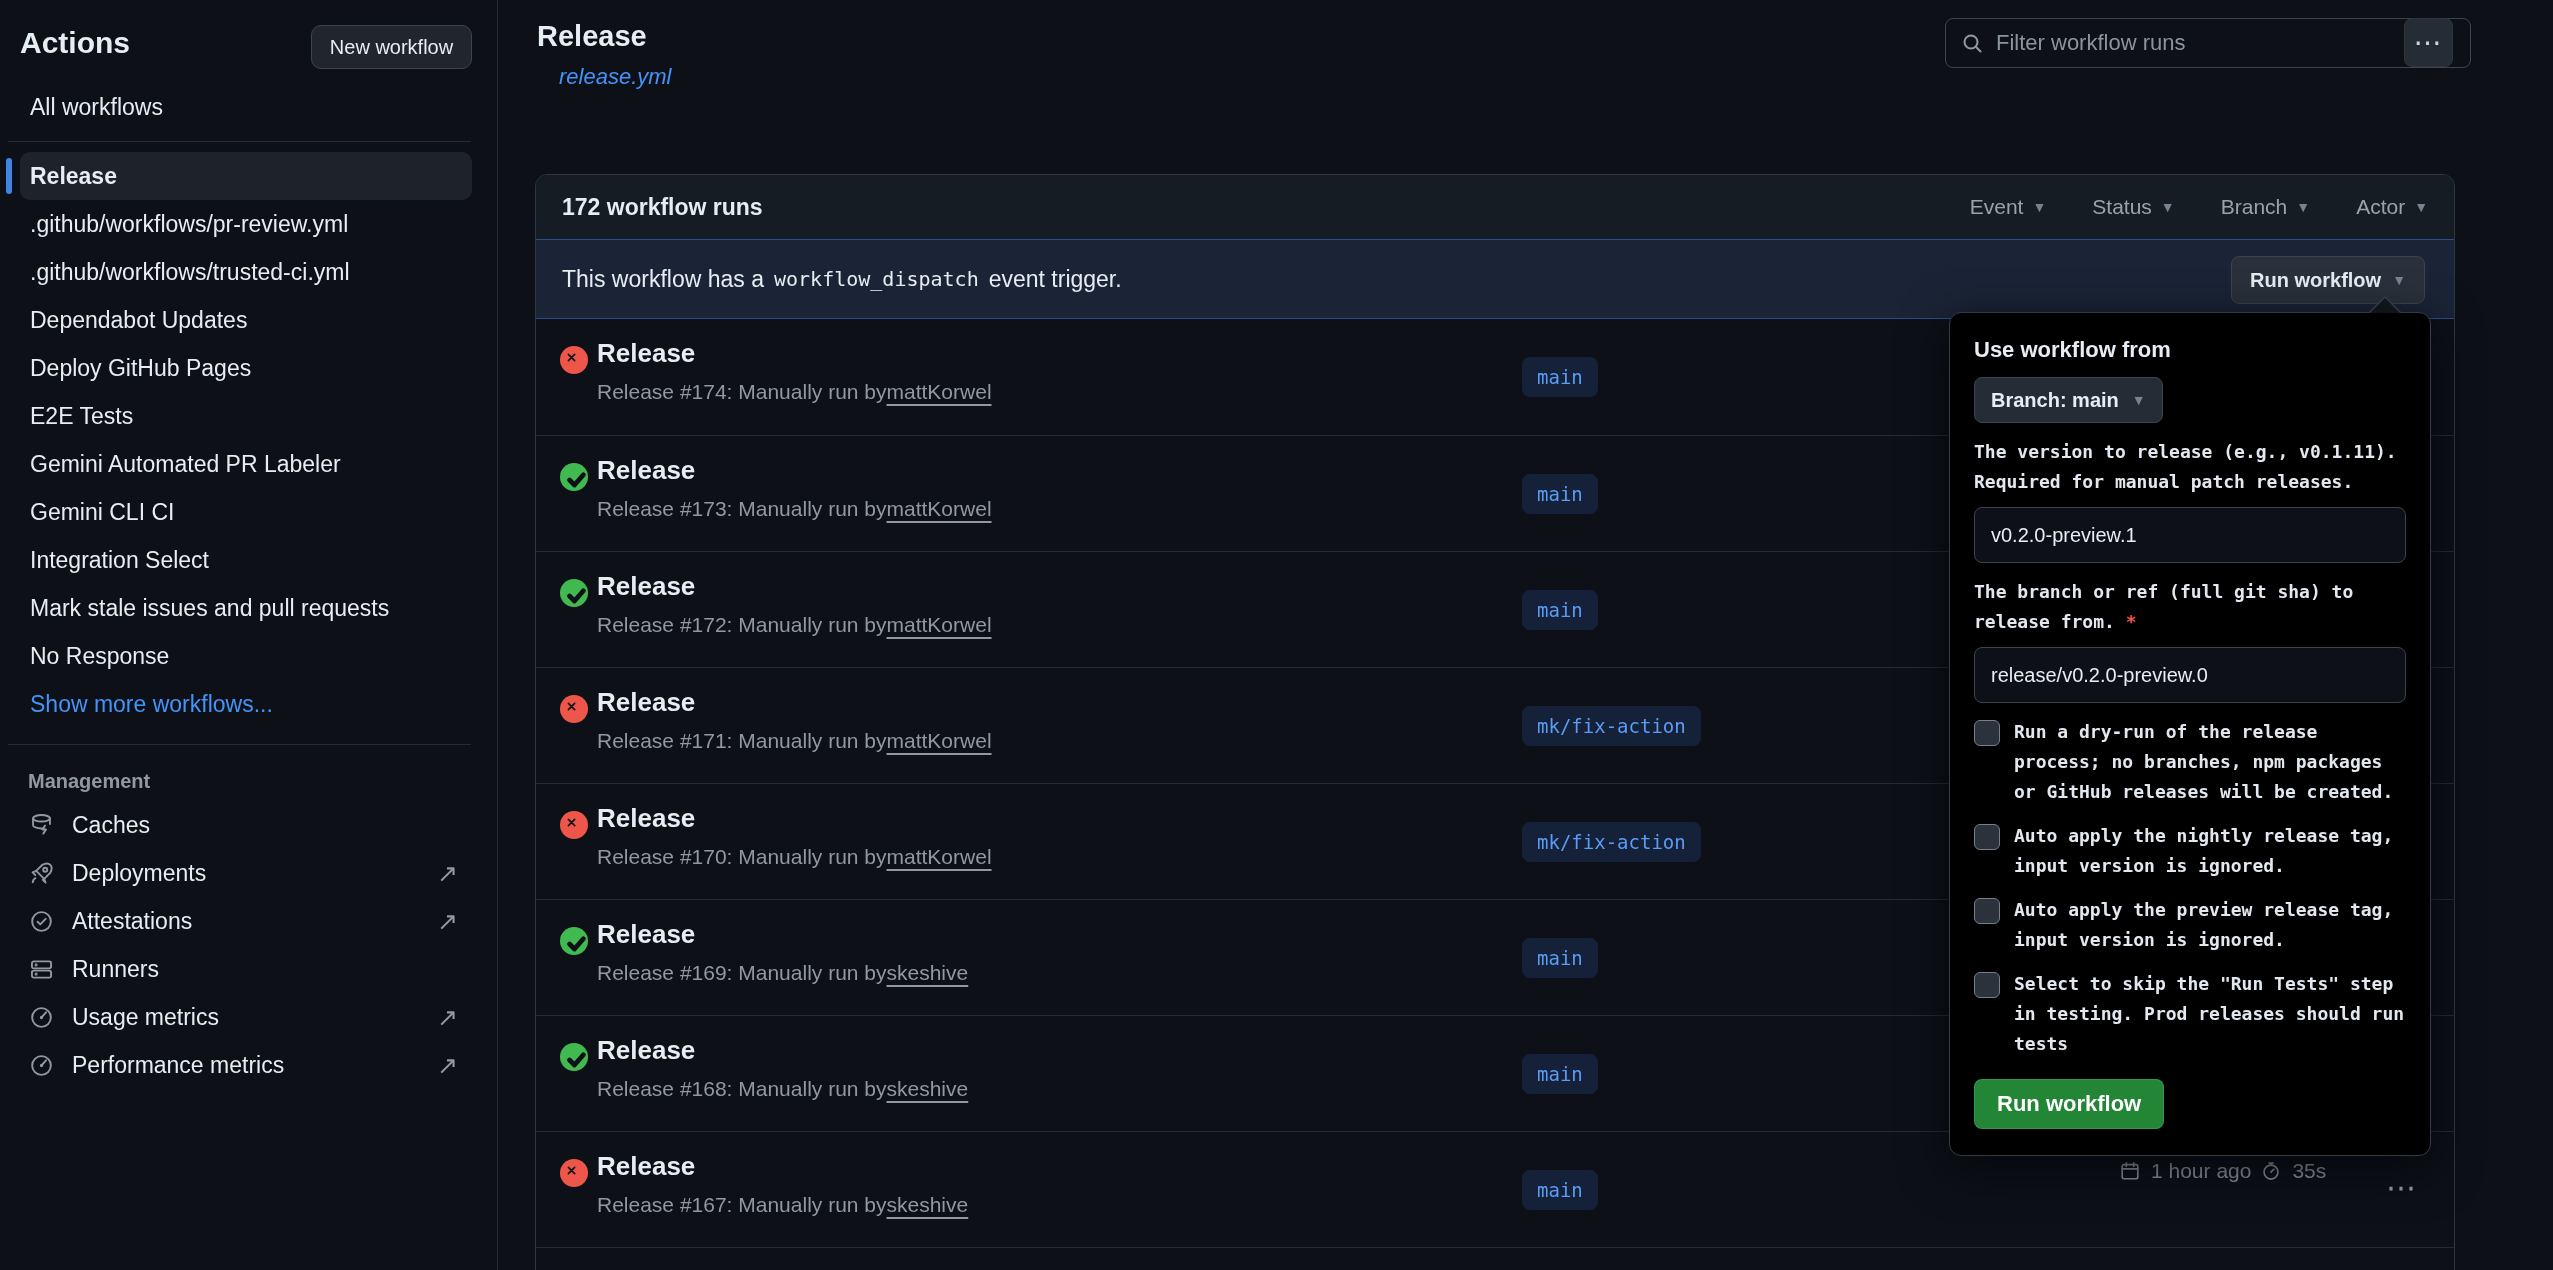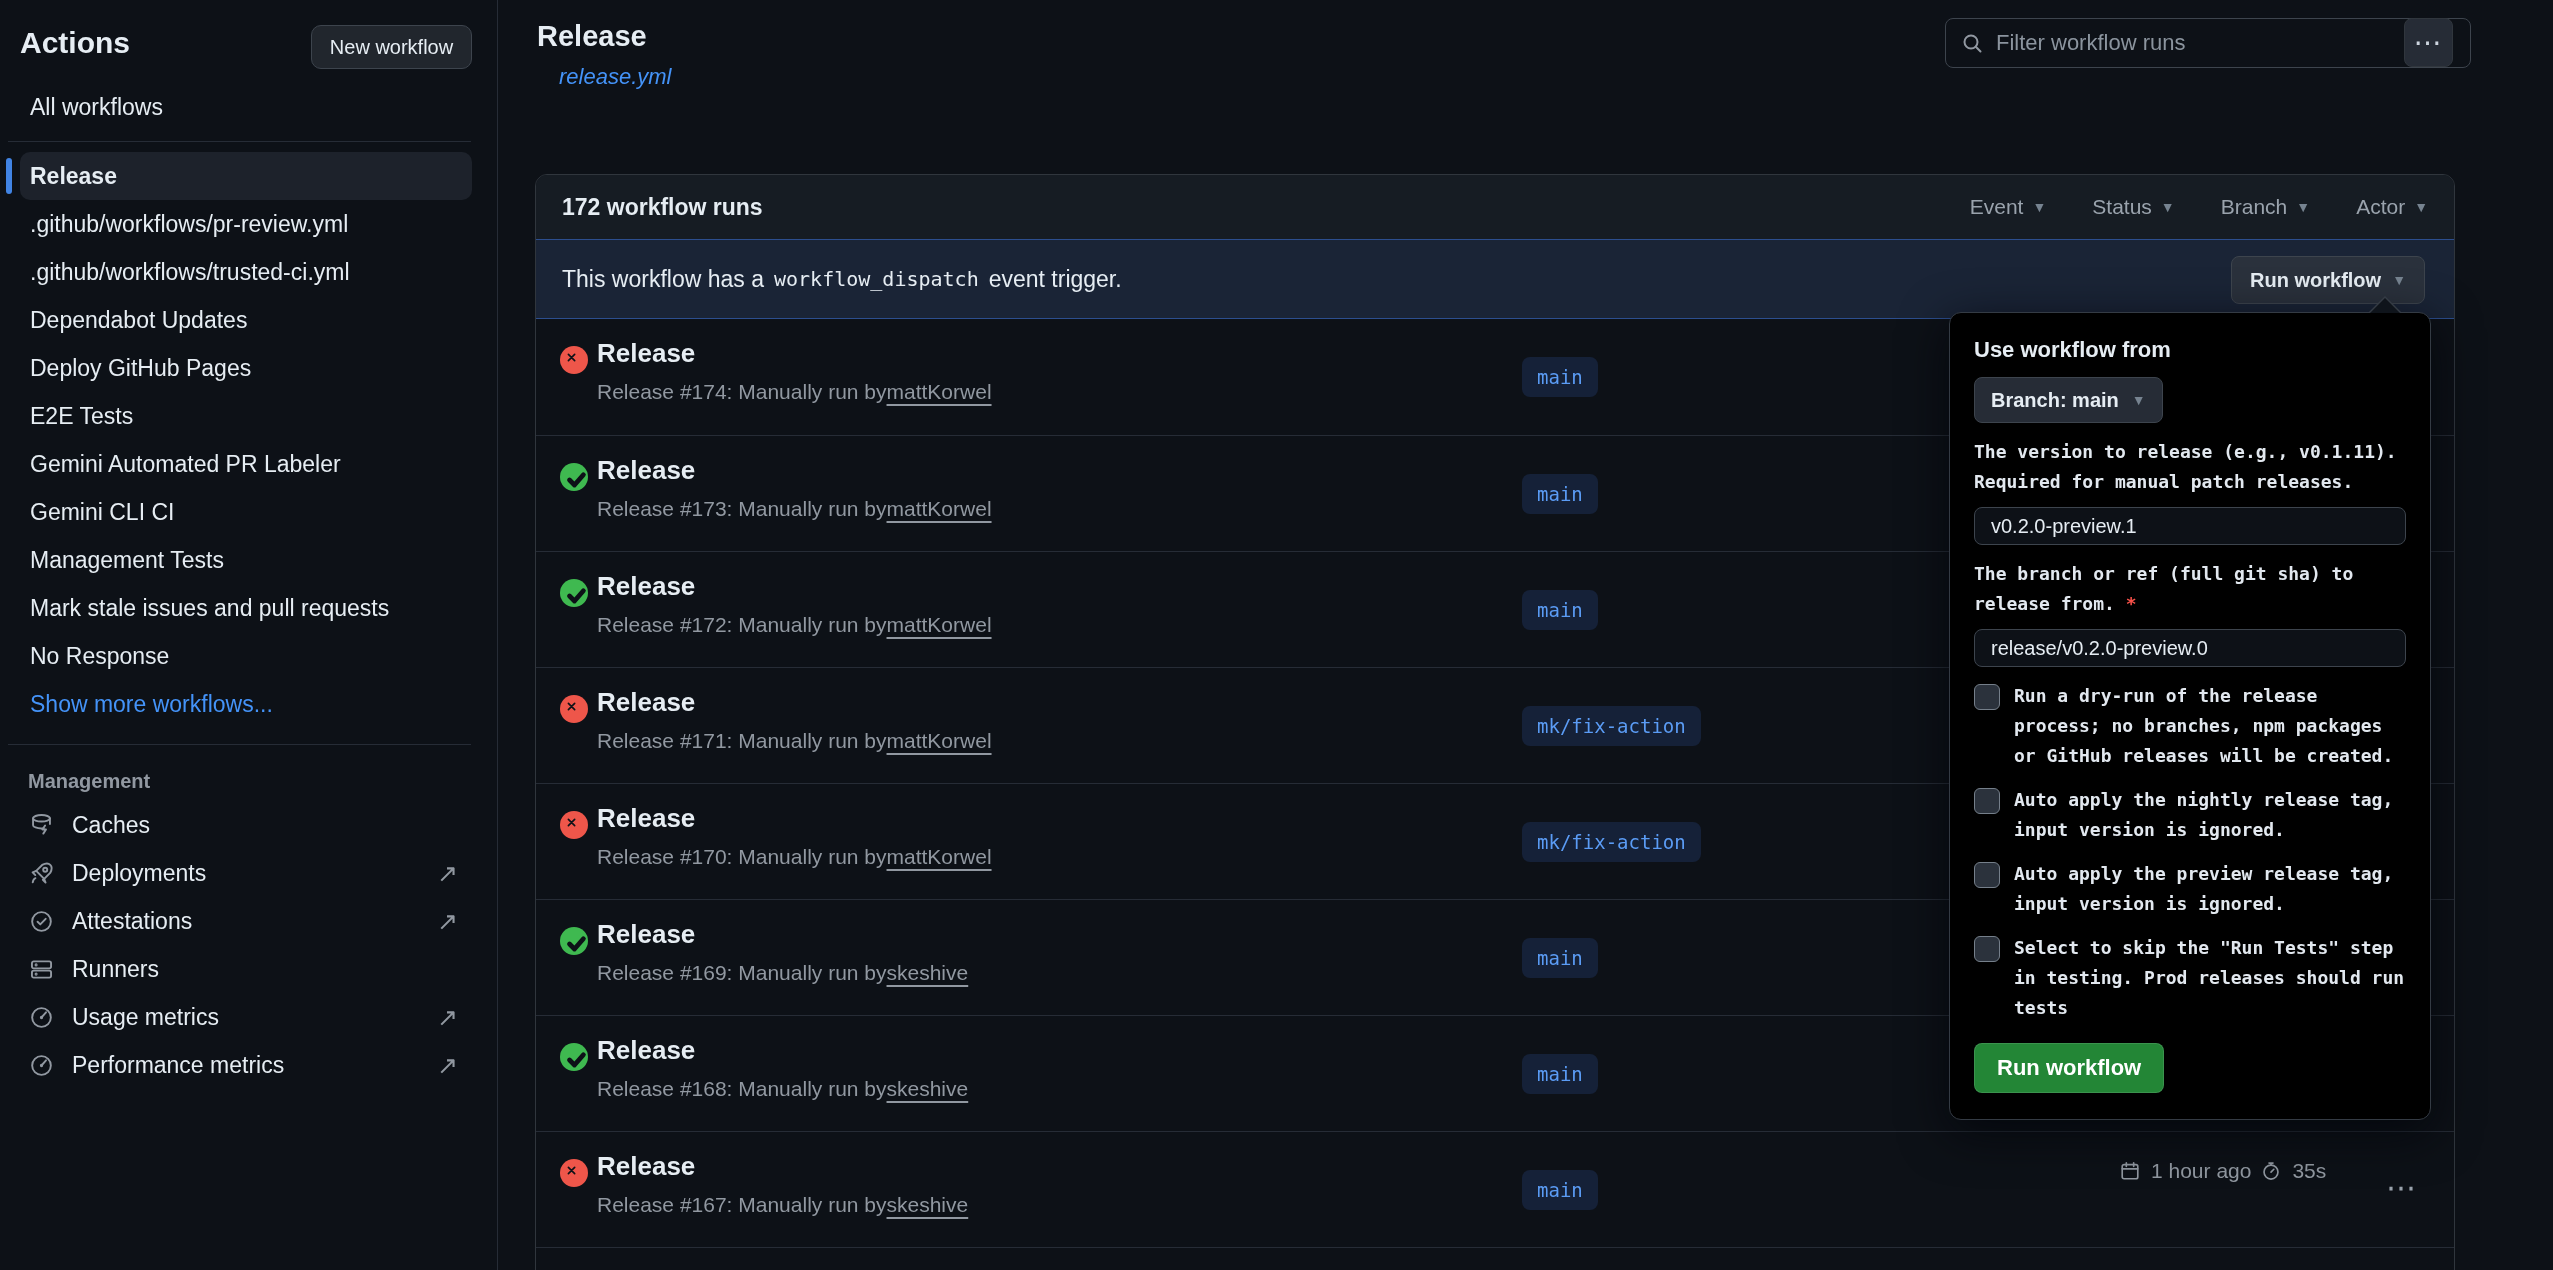--- a/index.html
+++ b/index.html
@@ -94,21 +94,21 @@
     border:17px solid transparent; border-top:none; border-bottom:17px solid #343b44; }
   .dialog::after { content:""; position:absolute; top:-15px; right:30px;
     border:15px solid transparent; border-top:none; border-bottom:15px solid #0f141b; }
   .dlg-heading { font-size:22px; font-weight:600; }
   .branch-select { margin-top:14px; display:inline-flex; align-items:center; gap:13px;
     height:46px; padding:0 16px; background:#262c36; border:1px solid #3d444d; border-radius:8px;
     font-size:20px; font-weight:600; cursor:pointer; }
   .dlg-label { margin-top:14px; font-family:"DejaVu Sans Mono", monospace; font-size:18px;
     font-weight:600; line-height:30px; color:#e2e8ef; }
   .req-asterisk { color:#f85149; }
-  .dlg-input { margin-top:10px; width:100%; height:38px; background:#0d1117;
+  .dlg-input { margin-top:10px; width:100%; height:56px; background:#0d1117;
     border:1px solid #3d444d; border-radius:8px; padding:0 16px;
     color:#e6edf3; font-size:20px; font-family:"Liberation Sans", sans-serif; }
   .cb-row { margin-top:14px; display:flex; gap:14px; }
   .checkbox { flex:0 0 auto; width:26px; height:26px; margin-top:3px;
     background:#2b323c; border:1px solid #757f8a; border-radius:6px; cursor:pointer; }
   .cb-label { font-family:"DejaVu Sans Mono", monospace; font-size:18px; font-weight:600;
     line-height:30px; color:#e2e8ef; }
   .btn-run-green { margin-top:20px; display:inline-flex; align-items:center; height:50px; padding:0 22px;
     background:#238636; border:1px solid rgba(240,246,252,.12); border-radius:8px;
     font-size:22px; font-weight:600; color:#ffffff; cursor:pointer; }
@@ -123,21 +123,21 @@
   <div class="sb-div" style="top:141px"></div>
   <div id="wf-list">
       <div class="wf-item selected">Release</div>
       <div class="wf-item">.github/workflows/pr-review.yml</div>
       <div class="wf-item">.github/workflows/trusted-ci.yml</div>
       <div class="wf-item">Dependabot Updates</div>
       <div class="wf-item">Deploy GitHub Pages</div>
       <div class="wf-item">E2E Tests</div>
       <div class="wf-item">Gemini Automated PR Labeler</div>
       <div class="wf-item">Gemini CLI CI</div>
-      <div class="wf-item">Management Tests</div>
+      <div class="wf-item">Integration Select</div>
       <div class="wf-item">Mark stale issues and pull requests</div>
       <div class="wf-item">No Response</div>
       <div class="wf-item show-more">Show more workflows...</div>
     </div>
   <div class="sb-div" style="top:744px"></div>
   <div class="mgmt-label">Management</div>
   <div id="mgmt-list">
       <div class="mgmt-item">
         <svg viewBox="0 0 24 24">
           <ellipse cx="12" cy="5.6" rx="7.5" ry="2.9"></ellipse>

